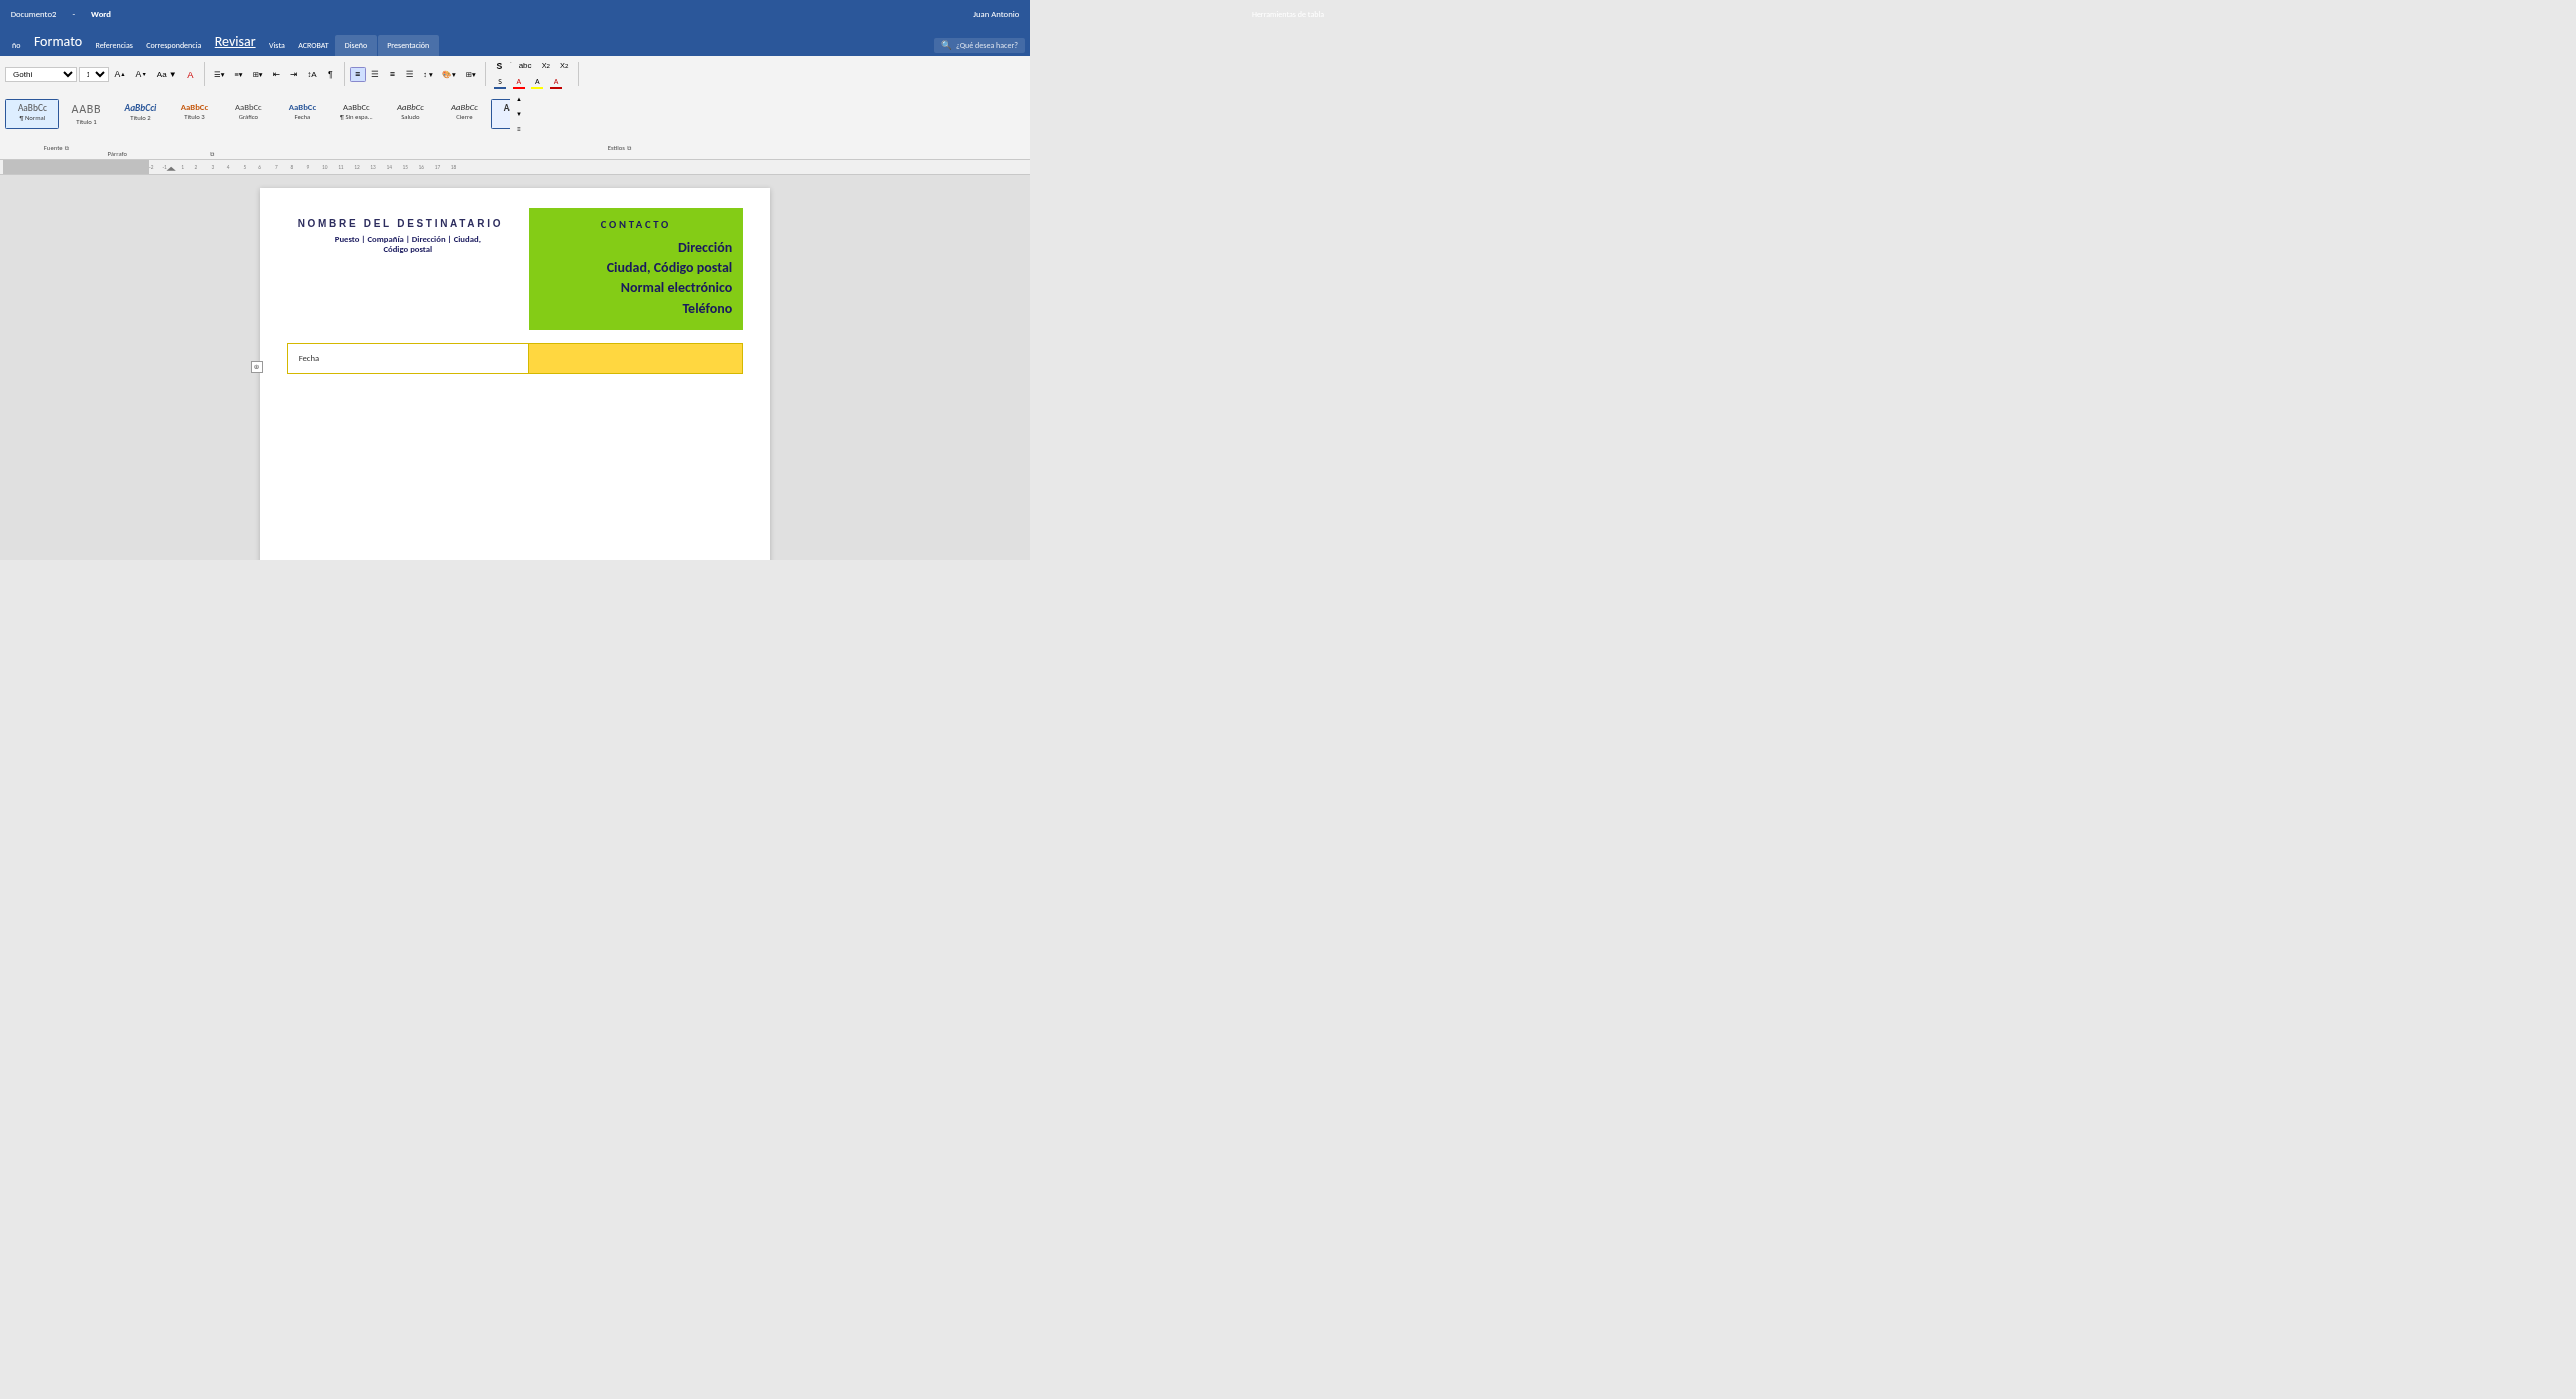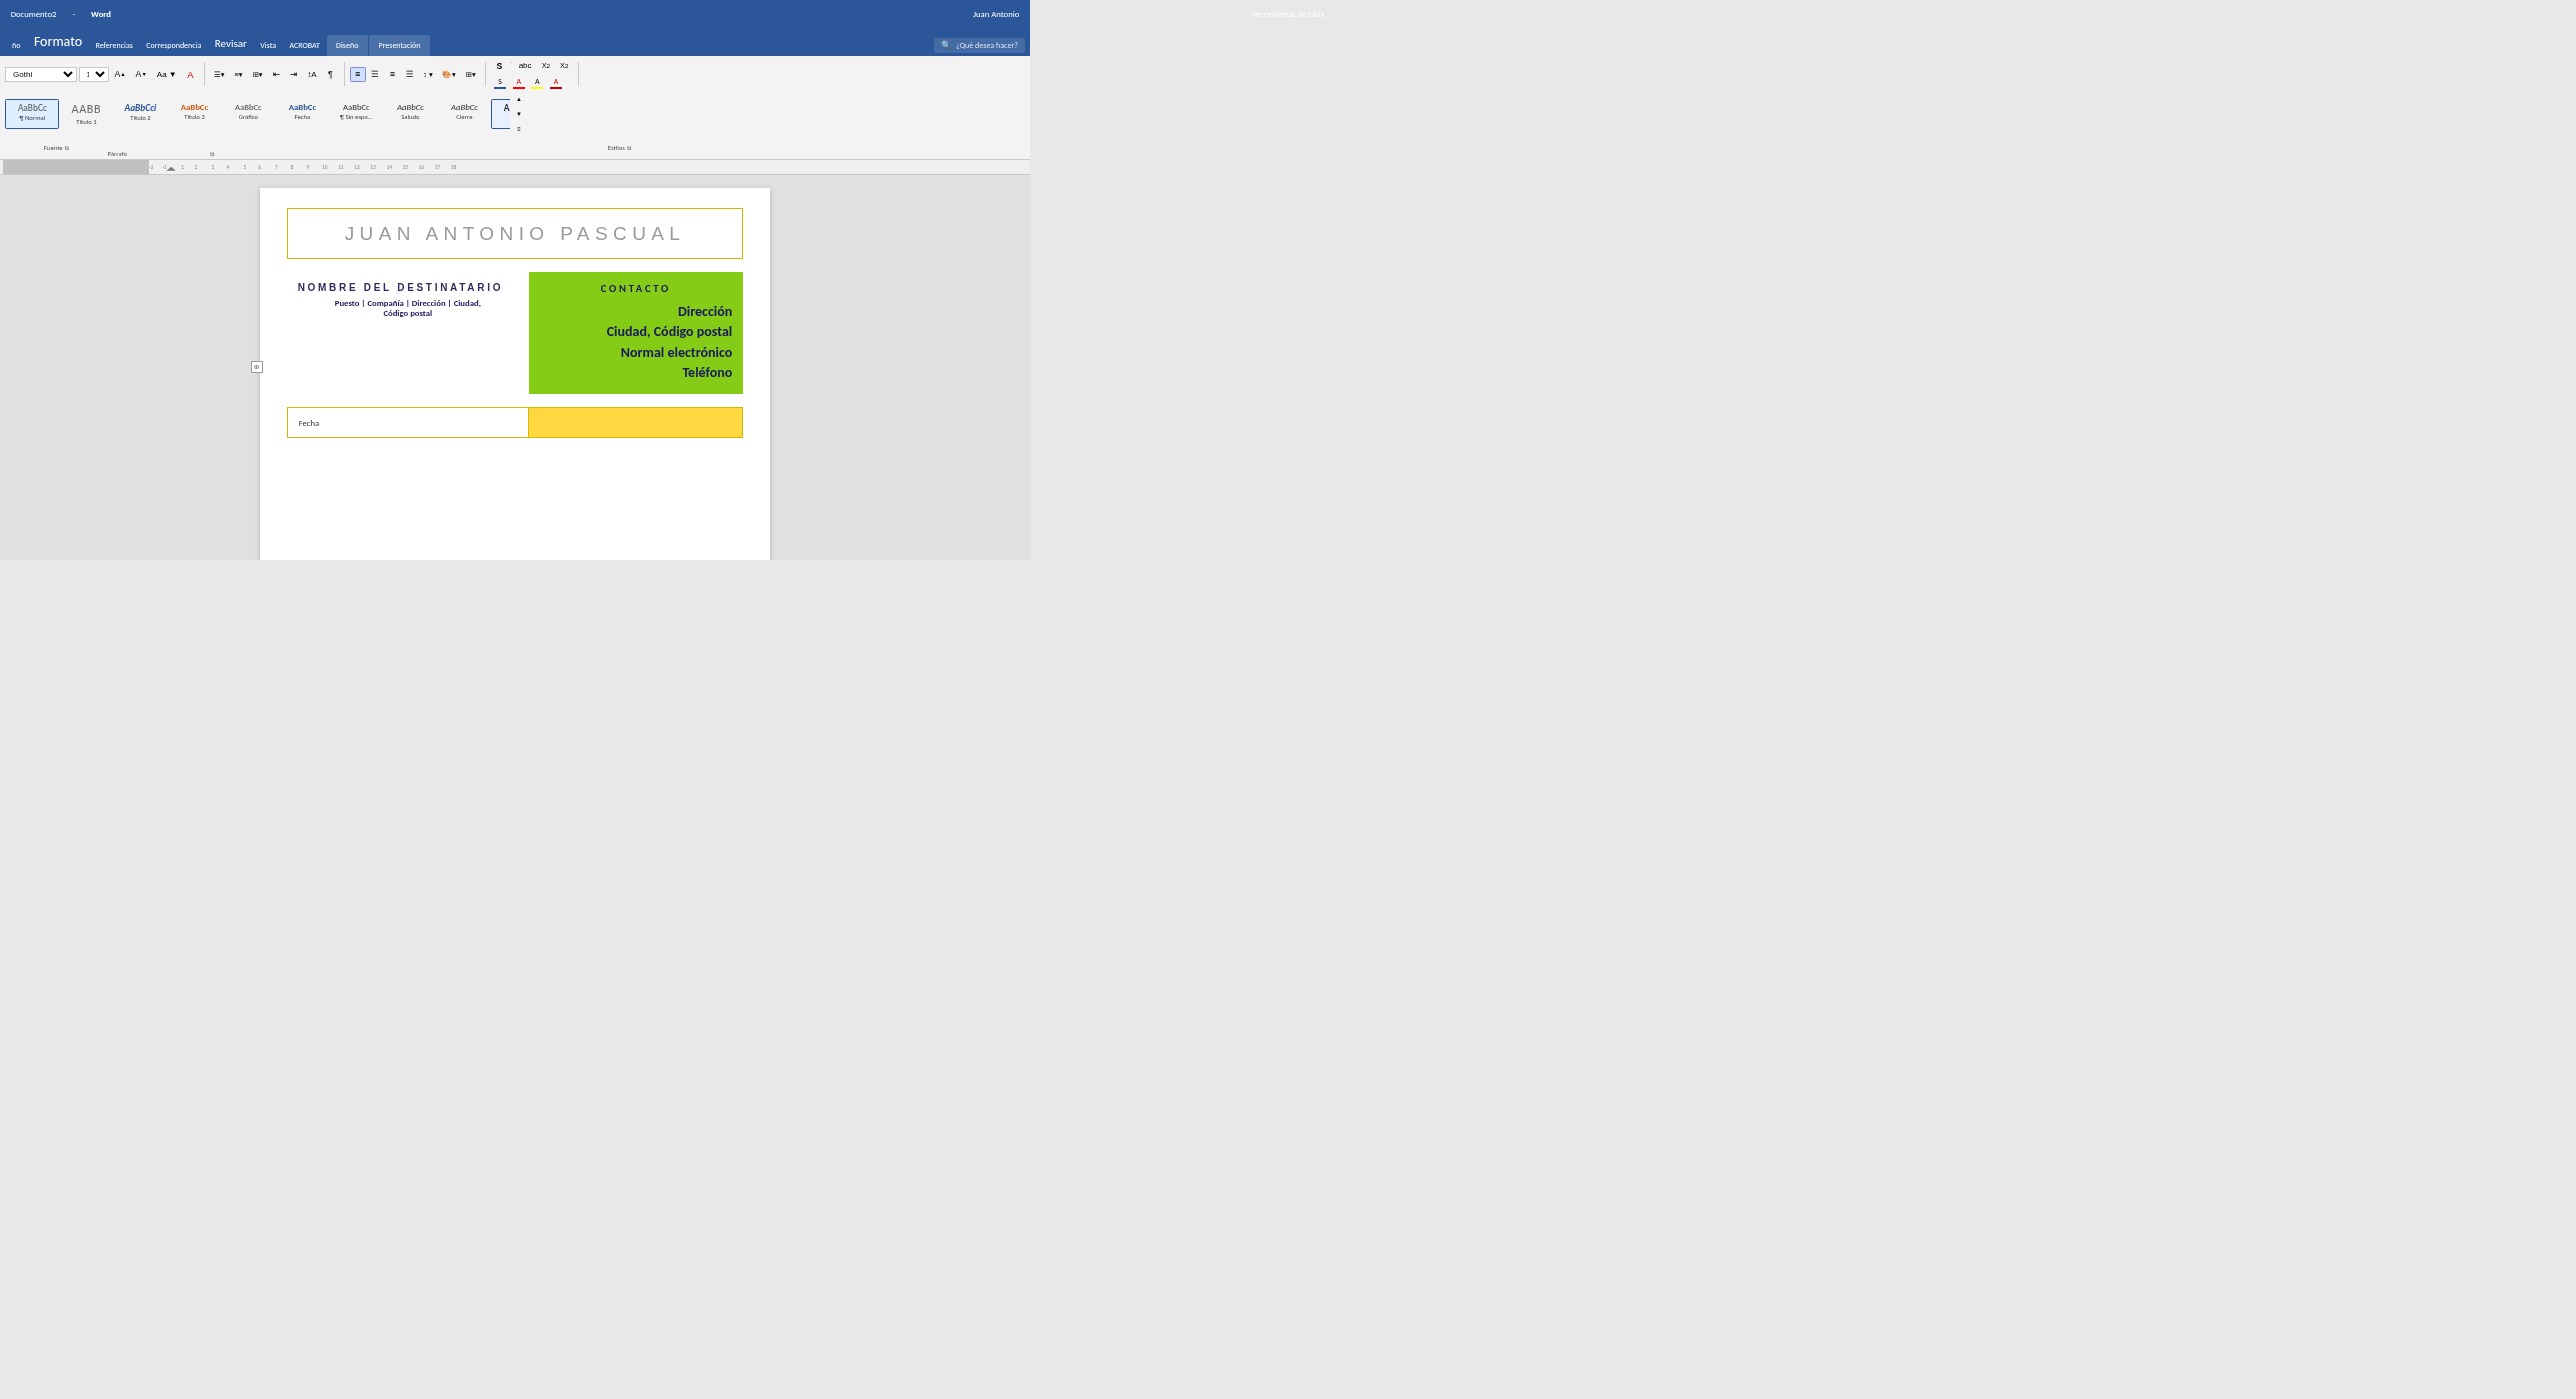--- a/index.html
+++ b/index.html
@@ -305,21 +305,21 @@
   </div>
   <div style="color:white;font-size:14px;padding:5.4px 6.7px;cursor:pointer;">
     <span>Formato</span>
   </div>
   <div style="color:white;font-size:8px;padding:5.4px 6.7px;cursor:pointer;">
     <span>Referencias</span>
   </div>
   <div style="color:white;font-size:8px;padding:5.4px 6.7px;cursor:pointer;">
     <span>Correspondencia</span>
   </div>
-  <div style="color:white;font-size:11px;padding:5.4px 6.7px;cursor:pointer;">
+  <div style="color:white;font-size:14px;padding:5.4px 6.7px;cursor:pointer;text-decoration:underline;">
     <span>Revisar</span>
   </div>
   <div style="color:white;font-size:8px;padding:5.4px 6.7px;cursor:pointer;">
     <span>Vista</span>
   </div>
   <div style="color:white;font-size:8px;padding:5.4px 6.7px;cursor:pointer;">
     <span>ACROBAT</span>
   </div>
   <div style="color:white;font-size:8px;padding:5.4px 9.4px;cursor:pointer;background:rgba(255,255,255,0.15);border-top-left-radius:2px;border-top-right-radius:2px;">
     <span>Diseño</span>
@@ -492,23 +492,20 @@
       <text x="450" y="14" font-size="8" fill="#888">18</text>
 
       <polygon points="33,10 40,16 26,16" fill="#777"></polygon>
     </svg>
   </div>
 </div>
 
 <div id="document-area">
   <div id="page">
 
-    <div class="header-table">
-      <div class="header-title">JUAN ANTONIO PASCUAL</div>
-    </div>
 
     <div class="table-handle">⊕</div>
 
     <table class="content-table">
       <tbody>
           <tr>
         <td class="left-cell">
           <div class="recipient-name">NOMBRE DEL DESTINATARIO</div>
           <div class="recipient-details">
             <span style="white-space:pre-line;">Puesto | Compañía | Dirección | Ciudad,

